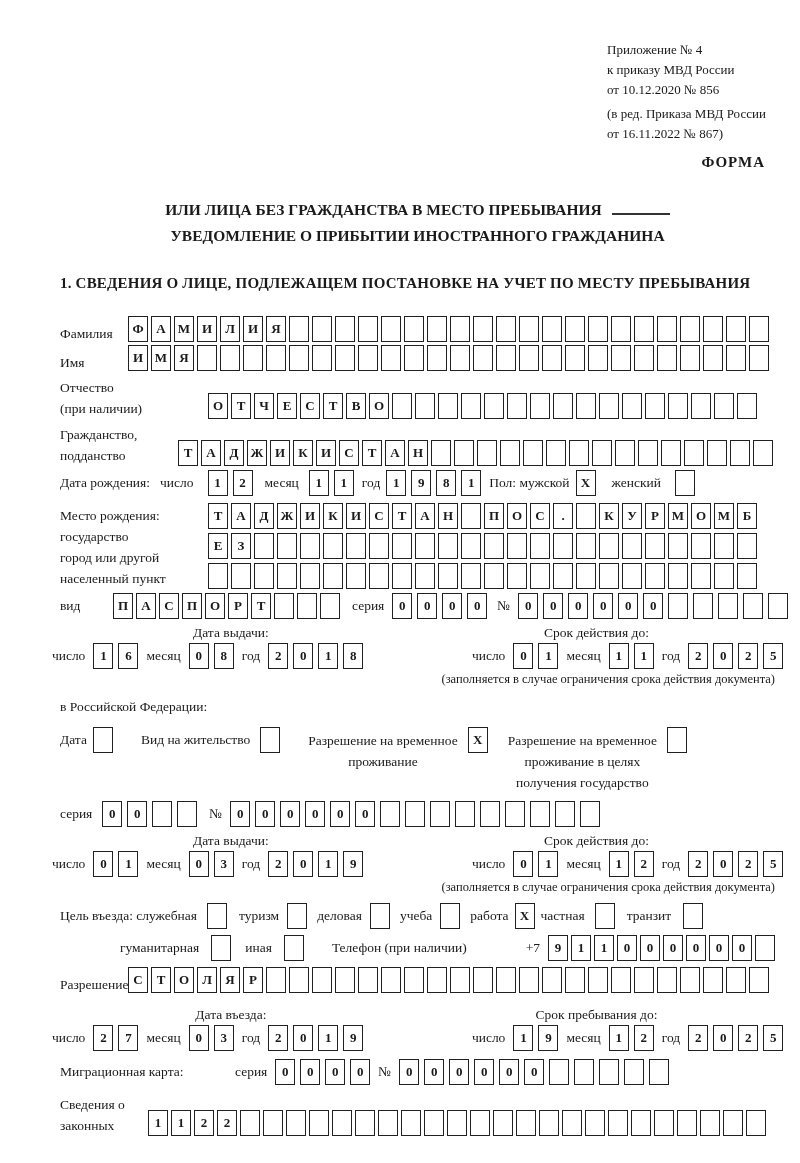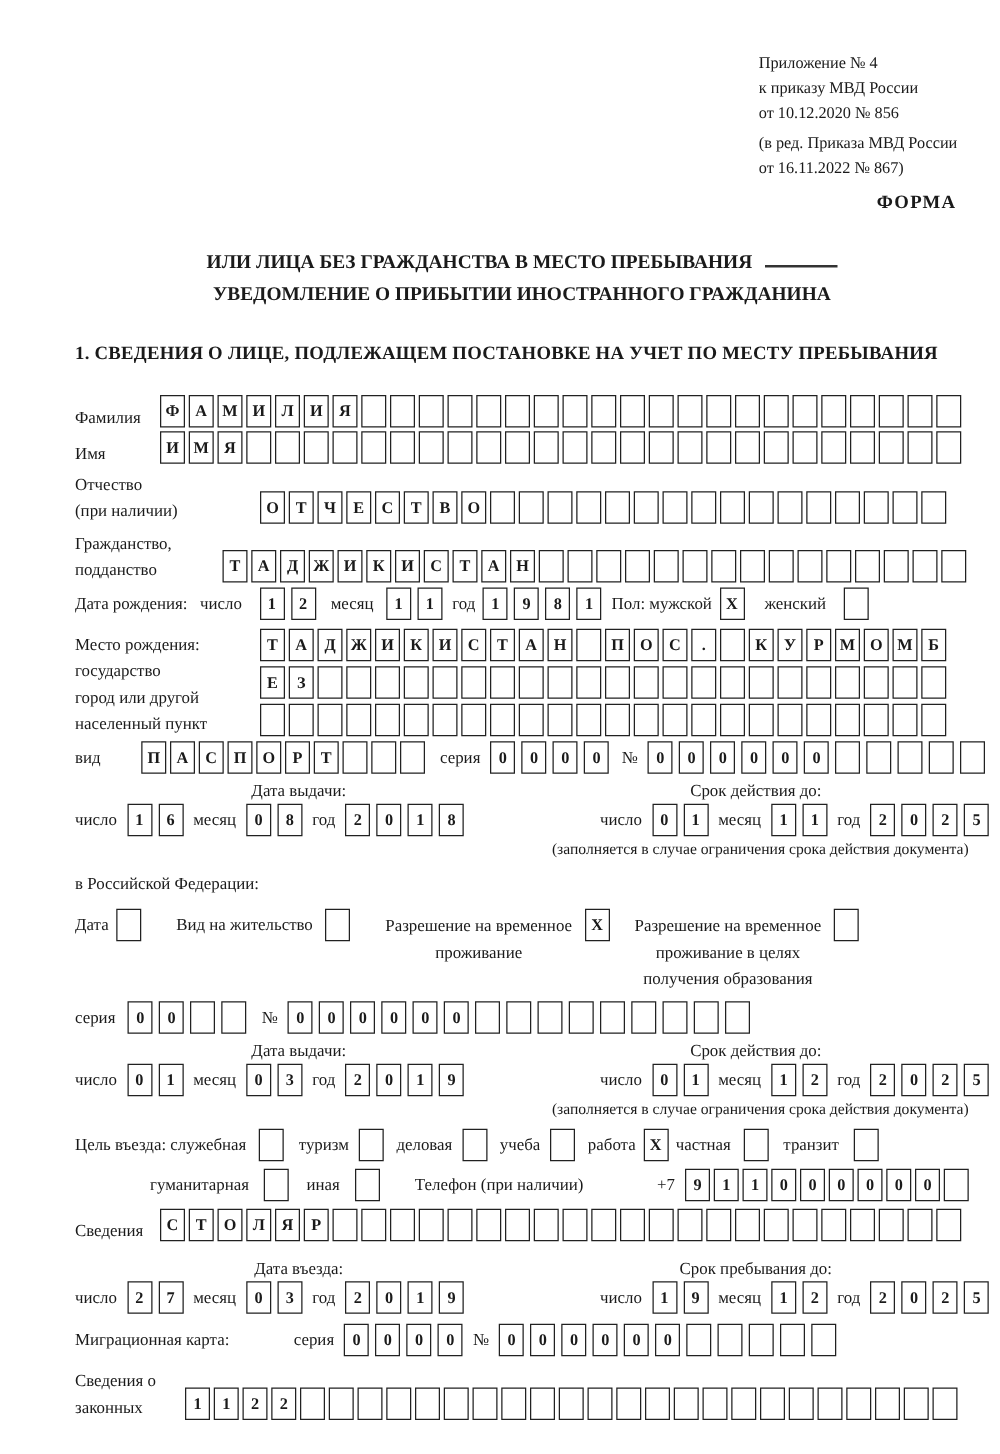--- a/index.html
+++ b/index.html
@@ -32,21 +32,21 @@
   .cells { display:flex; gap:3px; flex-wrap:nowrap; }
   .cell {
     flex:none; width:20px; height:26px;
     border:1.7px solid #212121;
     display:flex; align-items:center; justify-content:center;
     font-size:13px; font-weight:600; background:#fff;
   }
   .dcells { gap:5px; }
   .stack { display:flex; flex-direction:column; gap:4px; }
   
-  .twocol { display:flex; }
+  .twocol { display:flex;justify-content:center; }
   .colL { width:358px; flex:none; }
   .colR { flex:1; }
   .dhead { text-align:center; font-size:13.5px; padding-top:4px; }
   .dgroup { display:flex; align-items:center; margin-top:2px; }
   .dgroup .w { margin:0 8px; }
   .dgroup .w1 { margin-right:8px; }
   .note { text-align:right; font-size:12.5px; margin-top:3px; }
   .para { line-height:24px; margin-top:8px; }
   
   .optrow { display:flex; align-items:flex-start; margin-top:8px; }
@@ -449,21 +449,21 @@
         <div>проживание</div>
       </div>
       <div class="cells ml14">
           <span class="cell">X</span>
         </div>
     </div>
     <div class="opt ml20">
       <div class="txt2">
         <div>Разрешение на временное</div>
         <div>проживание в целях</div>
-        <div>получения образования</div>
+        <div>получения государство</div>
       </div>
       <div class="cells ml14">
           <span class="cell"></span>
         </div>
     </div>
   </div>
 
   <div class="inline" style="margin-top:8px">
     <span class="t">серия</span>
     <div class="cells dcells ml10">
@@ -590,21 +590,21 @@
         <span class="cell">0</span>
         <span class="cell">0</span>
         <span class="cell">0</span>
         <span class="cell">0</span>
         <span class="cell">0</span>
         <span class="cell"></span>
       </div>
   </div>
 
   <div class="row" style="margin-top:6px">
-    <div class="lbl w68">Сведения</div>
+    <div class="lbl w68">Разрешение</div>
     <div class="cells">
         <span class="cell">С</span>
         <span class="cell">Т</span>
         <span class="cell">О</span>
         <span class="cell">Л</span>
         <span class="cell">Я</span>
         <span class="cell">Р</span>
         <span class="cell"></span>
         <span class="cell"></span>
         <span class="cell"></span>

